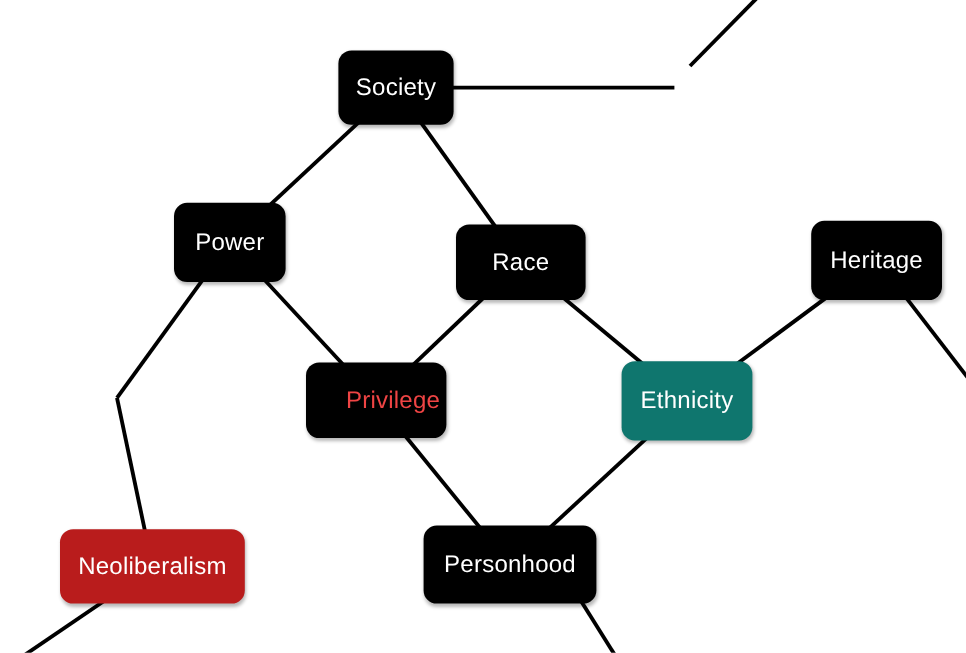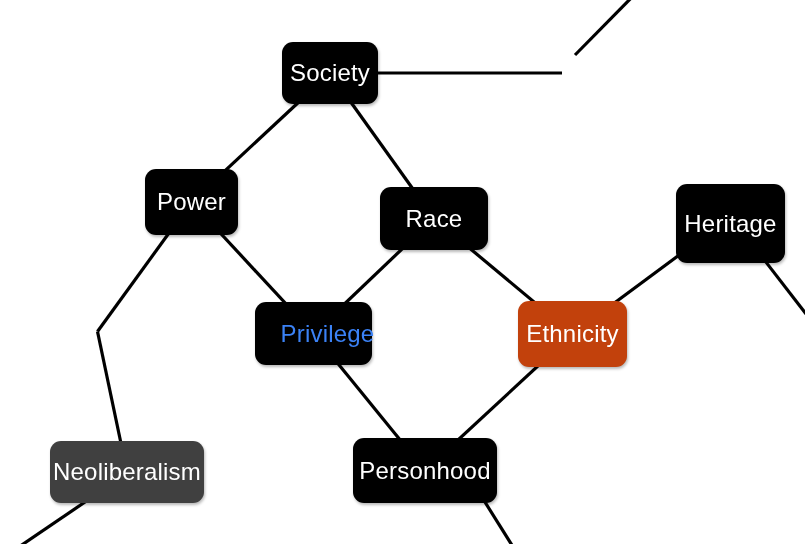--- a/index.html
+++ b/index.html
@@ -26,21 +26,21 @@
     position: absolute;
     box-sizing: border-box;
     border-radius: 11px;
     display: flex;
     align-items: center;
     justify-content: center;
     box-shadow: 1px 2px 3px rgba(0,0,0,0.28);
     cursor: default;
   }
   .node-label {
-    font-size: 24px;
+    font-size: 20px;
     line-height: 1;
     white-space: nowrap;
     letter-spacing: 0.2px;
   }
 </style>
 </head>
 <body>
 
 <div id="stage" style="background: rgb(255, 255, 255);">
   <svg id="edge-layer" width="805" height="544" viewBox="0 0 805 544" xmlns="http://www.w3.org/2000/svg">
@@ -63,28 +63,28 @@
 
 <div class="node" style="left: 282px; top: 42px; width: 96px; height: 62px; background: rgb(0, 0, 0);">
       <span class="node-label" style="color: rgb(255, 255, 255);">Society</span>
     </div>
     <div class="node" style="left: 145px; top: 169px; width: 93px; height: 66px; background: rgb(0, 0, 0);">
       <span class="node-label" style="color: rgb(255, 255, 255);">Power</span>
     </div>
     <div class="node" style="left: 380px; top: 187px; width: 108px; height: 63px; background: rgb(0, 0, 0);">
       <span class="node-label" style="color: rgb(255, 255, 255);">Race</span>
     </div>
-    <div class="node" style="left: 676px; top: 184px; width: 109px; height: 79px; background: rgb(0, 0, 0); text-align: center;">
+    <div class="node" style="left: 676px; top: 184px; width: 109px; height: 66px; background: rgb(0, 0, 0); text-align: center;">
       <span class="node-label" style="color: rgb(255, 255, 255);">Heritage</span>
     </div>
     <div class="node" style="left: 255px; top: 302px; width: 117px; height: 63px; background: rgb(0, 0, 0);">
-      <span class="node-label" style="color: #3b82f6; margin-left: 28px;">Privilege</span>
+      <span class="node-label" style="color: #ef4444; margin-left: 28px;">Privilege</span>
     </div>
-    <div class="node" style="left: 518px; top: 301px; width: 109px; height: 66px; background: #c2410c;">
+    <div class="node" style="left: 518px; top: 301px; width: 109px; height: 66px; background: #0f766e;">
       <span class="node-label" style="color: rgb(255, 255, 255);">Ethnicity</span>
     </div>
-    <div class="node" style="left: 50px; top: 441px; width: 154px; height: 62px; background: #404040;">
+    <div class="node" style="left: 50px; top: 441px; width: 154px; height: 62px; background: #b91c1c;">
       <span class="node-label" style="color: rgb(255, 255, 255);">Neoliberalism</span>
     </div>
     <div class="node" style="left: 353px; top: 438px; width: 144px; height: 65px; background: rgb(0, 0, 0); text-align: right;">
       <span class="node-label" style="color: rgb(255, 255, 255);">Personhood</span>
     </div>
   </div>
 
 </body></html>

